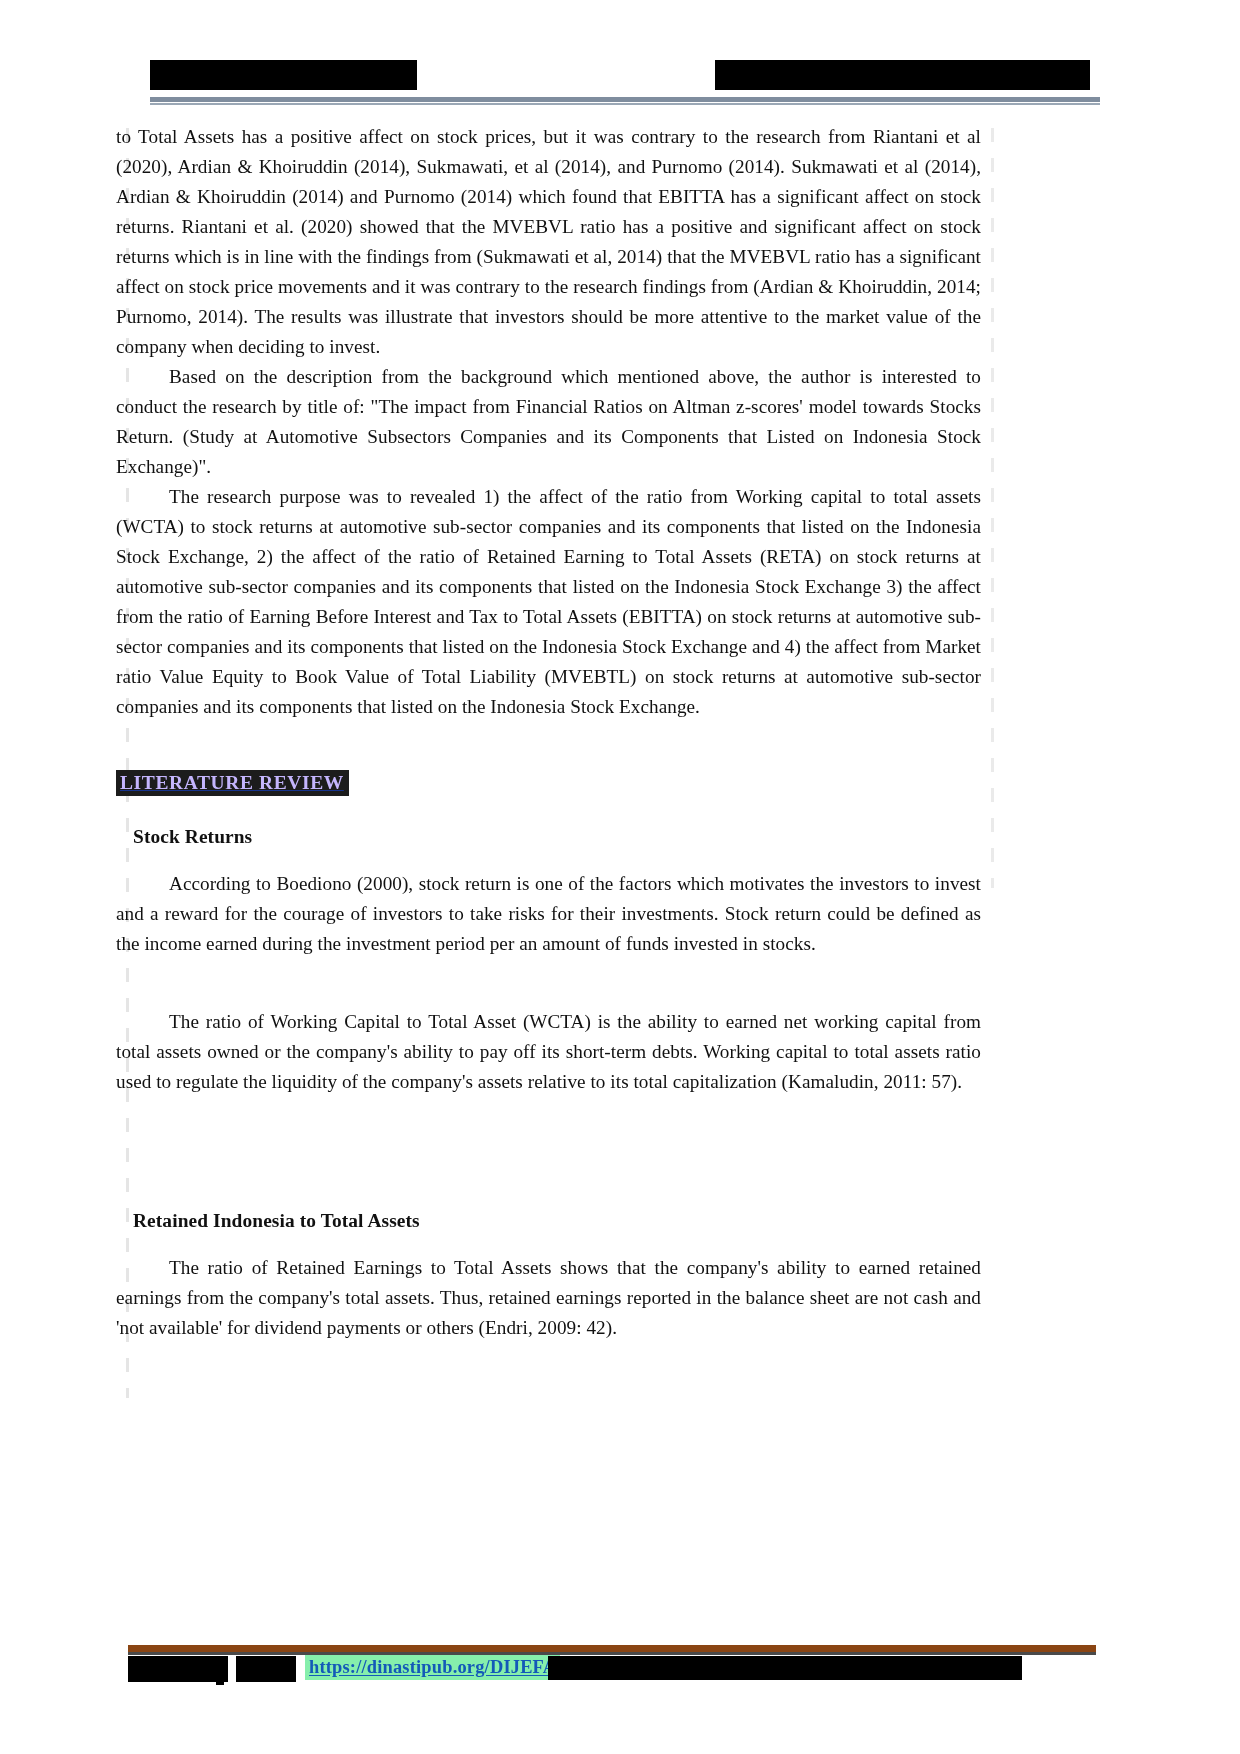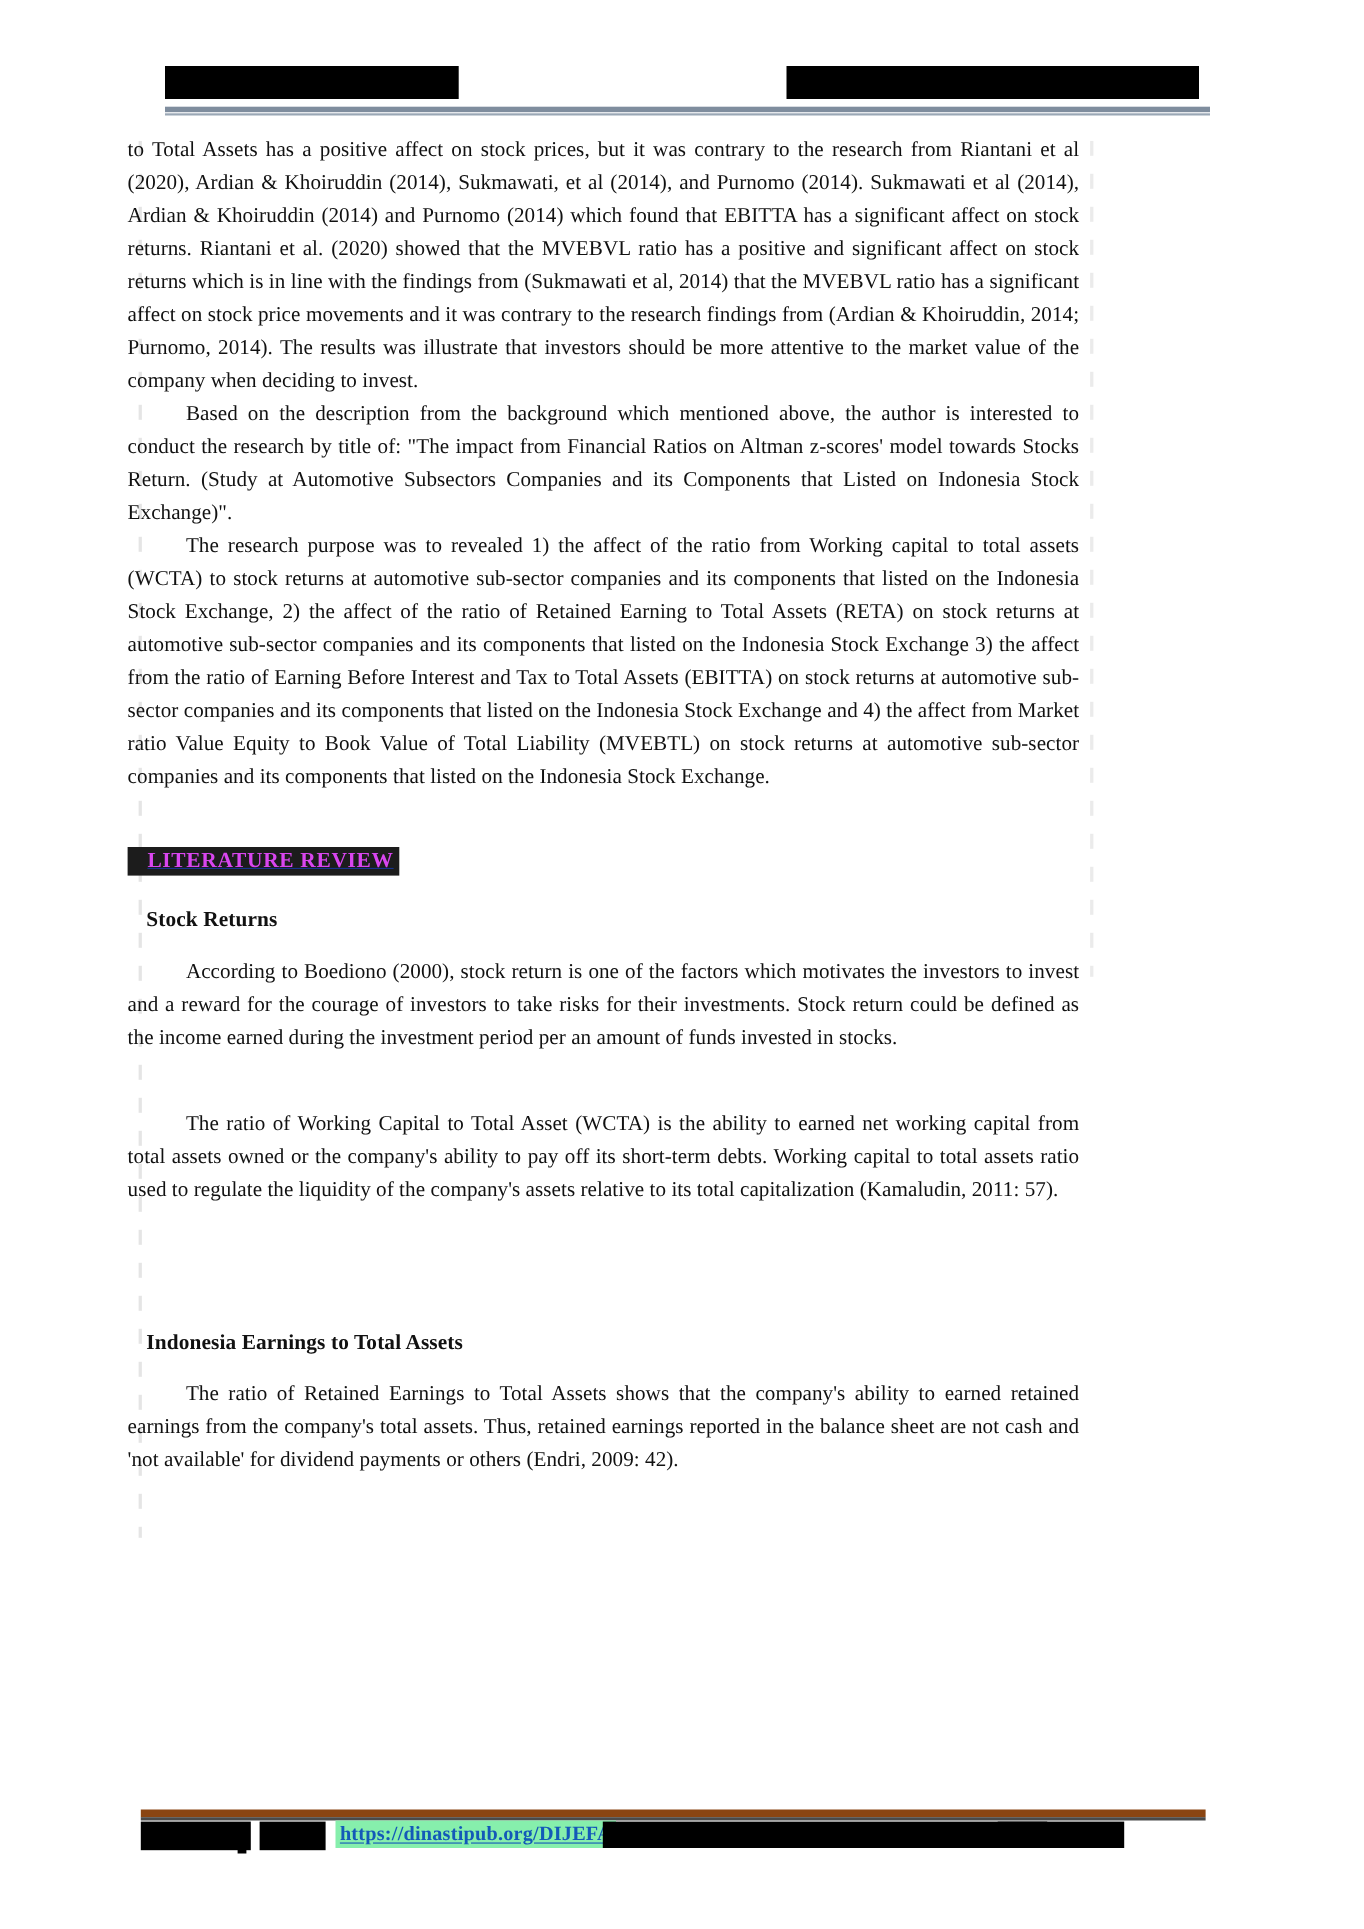--- a/index.html
+++ b/index.html
@@ -99,22 +99,22 @@
 
   h2.section-head {
     margin: 0;
     font-size: 19.5px;
     font-weight: bold;
     letter-spacing: 0.6px;
   }
   .hl-literature {
     display: inline-block;
     background: #1c1c1c;
-    color: #d946ef;
-    padding: 1px 5px 2px 18px;
+    color: #c4b5fd;
+    padding: 1px 5px 2px 4px;
     line-height: 1.18;
     text-decoration: underline;
     text-decoration-color: #16328c;
     text-underline-offset: 1px;
   }
 
   h3.sub-head {
     margin: 17px;
     font-size: 19.4px;
     font-weight: bold;
@@ -280,21 +280,21 @@
     <p class="body indent">According to Boediono (2000), stock return is one of the factors which motivates the investors to invest and a reward for the courage of investors to take risks for their investments. Stock return could be defined as the income earned during the investment period per an amount of funds invested in stocks.</p>
 
     <div class="sp-48"></div>
 
 
     <p class="body indent">The ratio of Working Capital to Total Asset (WCTA) is the ability to earned net working capital from total assets owned or the company's ability to pay off its short-term debts. Working capital to total assets ratio used to regulate the liquidity of the company's assets relative to its total capitalization (Kamaludin, 2011: 57).</p>
 
     <div class="sp-62"></div>
     <div class="sp-30"></div>
 
-    <h3 class="sub-head">Indonesia Earnings to Total Assets</h3>
+    <h3 class="sub-head">Retained Indonesia to Total Assets</h3>
 
     <p class="body indent">The ratio of Retained Earnings to Total Assets shows that the company's ability to earned retained earnings from the company's total assets. Thus, retained earnings reported in the balance sheet are not cash and 'not available' for dividend payments or others (Endri, 2009: 42).</p>
 
   </div>
 
   <div class="footer">
     <div class="ftr-rule"></div>
     <div class="ftr-rule-dark"></div>
 
     <span class="redact ftr-left">███████</span>

